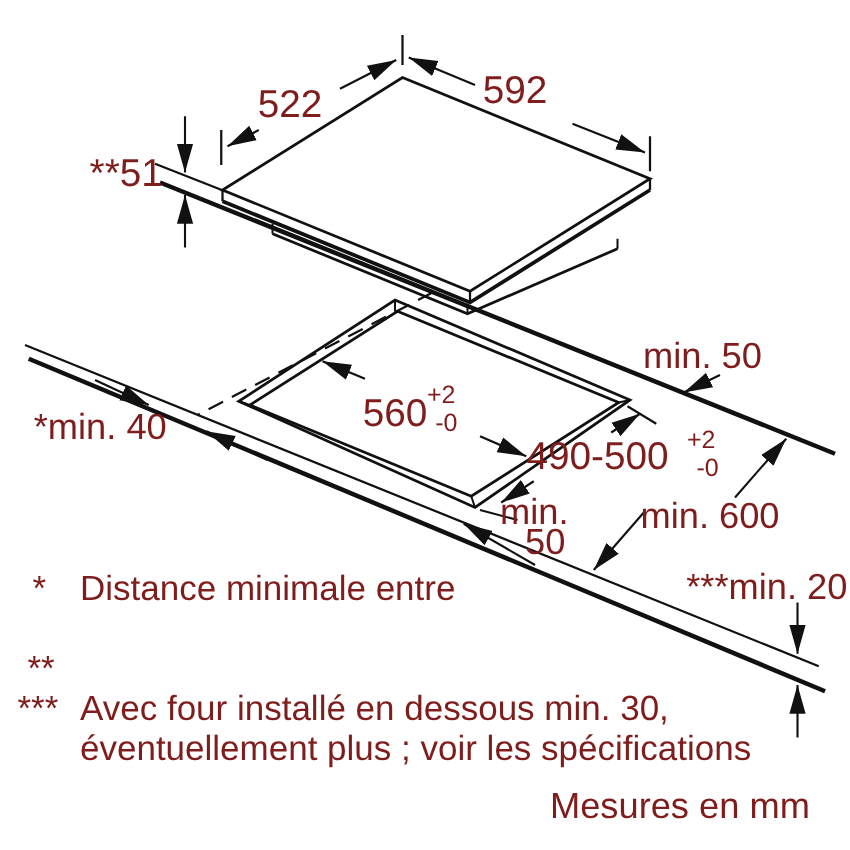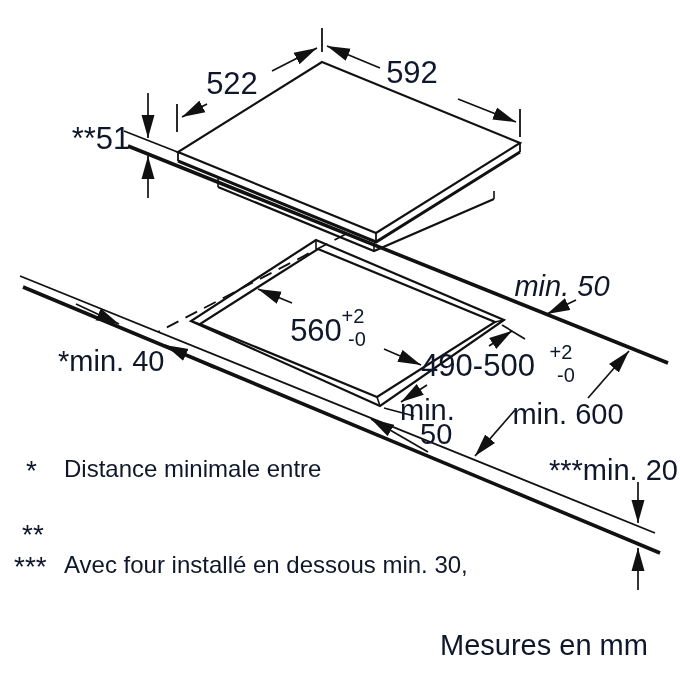--- a/index.html
+++ b/index.html
@@ -1,26 +1,26 @@
 <!DOCTYPE html>
 <html><head>
 <meta charset="utf-8">
 <style>
   html,body{margin:0;padding:0;background:#fff;}
   .stage{
     position:relative;width:680px;height:680px;background:#ffffff;
     font-family:"Liberation Sans", sans-serif;color:#111;overflow:hidden;
   }
   .stage svg{position:absolute;left:0;top:0;}
-  .lbl{position:absolute;white-space:nowrap;line-height:1;color:#0f172a;}
+  .lbl{position:absolute;white-space:nowrap;line-height:1;color:#7f1d1d;}
   .ctr{transform:translate(-50%,-50%);}
   .dim{font-size:31px;}
   .mid{font-size:29px;}
   .tol{font-size:20px;}
-  .fn{font-size:24px;}
+  .fn{font-size:28px;}
   .marker-col{font-size:28px;}
 </style>
 </head>
 <body>
 
 <div class="stage">
 
   <svg width="680" height="680" viewBox="0 0 680 680">
     <defs>
       <marker id="ah" markerUnits="userSpaceOnUse" markerWidth="24" markerHeight="14" refX="23" refY="7" orient="auto">
@@ -106,29 +106,30 @@
   <div class="lbl dim ctr" style="left:101px;top:138px;">**51</div>
 
   <div class="lbl dim ctr" style="left:316px;top:330px;">560</div>
   <div class="lbl tol ctr" style="left:353px;top:316px;">+2</div>
   <div class="lbl tol ctr" style="left:357px;top:339px;">-0</div>
 
   <div class="lbl dim ctr" style="left:478px;top:365px;">490-500</div>
   <div class="lbl tol ctr" style="left:561px;top:352px;">+2</div>
   <div class="lbl tol ctr" style="left:566px;top:375px;">-0</div>
 
-  <div class="lbl mid ctr" style="left:562px;top:286px;font-style:italic;">min. 50</div>
+  <div class="lbl mid ctr" style="left:562px;top:286px;">min. 50</div>
   <div class="lbl mid ctr" style="left:568px;top:414px;">min. 600</div>
   <div class="lbl mid" style="left:400px;top:396px;">min.</div>
   <div class="lbl mid" style="left:420px;top:420px;">50</div>
-  <div class="lbl mid" style="left:27px;top:347px;margin-left:31px;">*min. 40</div>
+  <div class="lbl mid" style="left:27px;top:328px;">*min. 40</div>
   <div class="lbl mid" style="left:517px;top:456px;margin-left:32px;">***min. 20</div>
 
   <div class="lbl marker-col" style="left:26px;top:457px;">*</div>
   <div class="lbl fn" style="left:64px;top:457px;">Distance minimale entre</div>
 
   <div class="lbl marker-col" style="left:22px;top:521px;">**</div>
 
   <div class="lbl marker-col" style="left:14px;top:553px;">***</div>
   <div class="lbl fn" style="left:64px;top:553px;">Avec four installé en dessous min. 30,</div>
+  <div class="lbl fn" style="left:64px;top:585px;">éventuellement plus ; voir les spécifications</div>
 
   <div class="lbl mid" style="left:440px;top:631px;">Mesures en mm</div>
 </div>
 
 </body></html>

